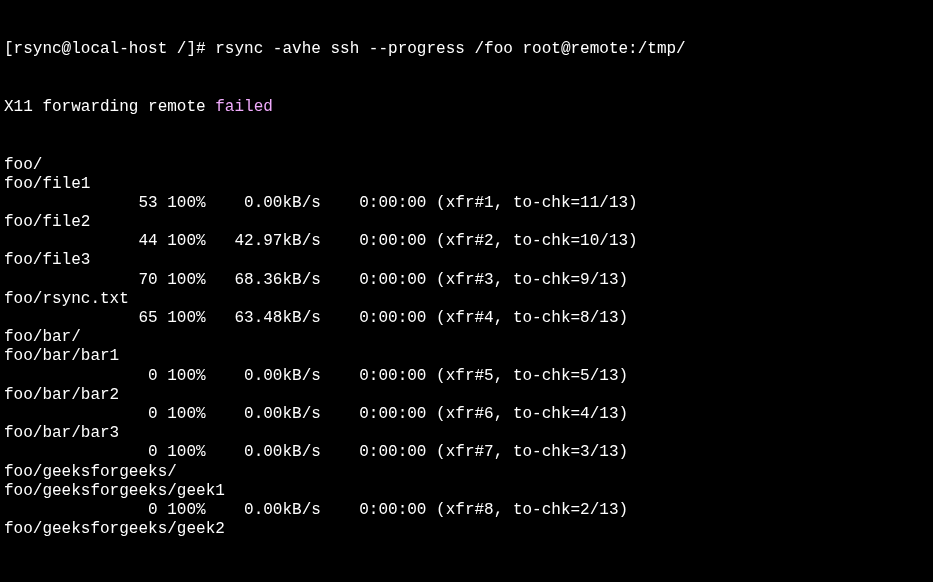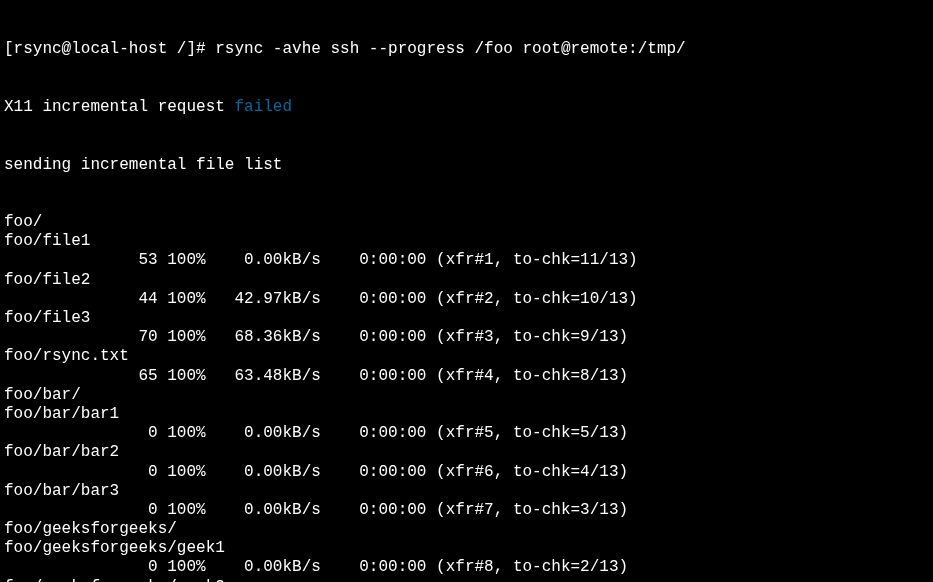--- a/index.html
+++ b/index.html
@@ -11,26 +11,25 @@
     font-size: 16px;
     line-height: 1.2;
     width: 933px;
     height: 582px;
     overflow: hidden;
   }
   .terminal {
     padding: 2px 4px;
     white-space: pre;
   }
-  .red { color: #0369a1; }
+  .red { color: #f0abfc; }
 </style>
 </head>
 <body>
 
 <div class="terminal">
   <div><span>[rsync@local-host /]# </span><span>rsync -avhe ssh --progress /foo root@remote:/tmp/</span></div>
-  <div><span>X11 incremental request </span><span class="red">failed</span></div>
-  <div>sending incremental file list</div>
+  <div><span>X11 forwarding remote </span><span class="red">failed</span></div>
   <div id="entries"><div>foo/</div><div>foo/file1</div><div>              53 100%    0.00kB/s    0:00:00 (xfr#1, to-chk=11/13)</div><div>foo/file2</div><div>              44 100%   42.97kB/s    0:00:00 (xfr#2, to-chk=10/13)</div><div>foo/file3</div><div>              70 100%   68.36kB/s    0:00:00 (xfr#3, to-chk=9/13)</div><div>foo/rsync.txt</div><div>              65 100%   63.48kB/s    0:00:00 (xfr#4, to-chk=8/13)</div><div>foo/bar/</div><div>foo/bar/bar1</div><div>               0 100%    0.00kB/s    0:00:00 (xfr#5, to-chk=5/13)</div><div>foo/bar/bar2</div><div>               0 100%    0.00kB/s    0:00:00 (xfr#6, to-chk=4/13)</div><div>foo/bar/bar3</div><div>               0 100%    0.00kB/s    0:00:00 (xfr#7, to-chk=3/13)</div><div>foo/geeksforgeeks/</div><div>foo/geeksforgeeks/geek1</div><div>               0 100%    0.00kB/s    0:00:00 (xfr#8, to-chk=2/13)</div><div>foo/geeksforgeeks/geek2</div></div>
   
   
   
 </div>
 
 </body></html>

